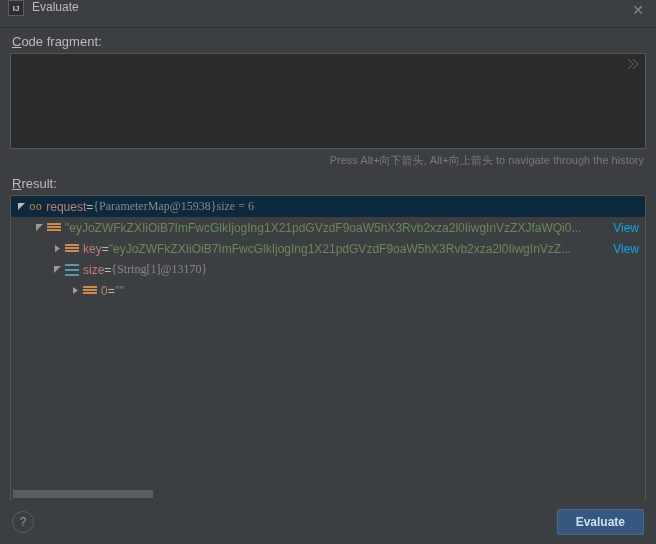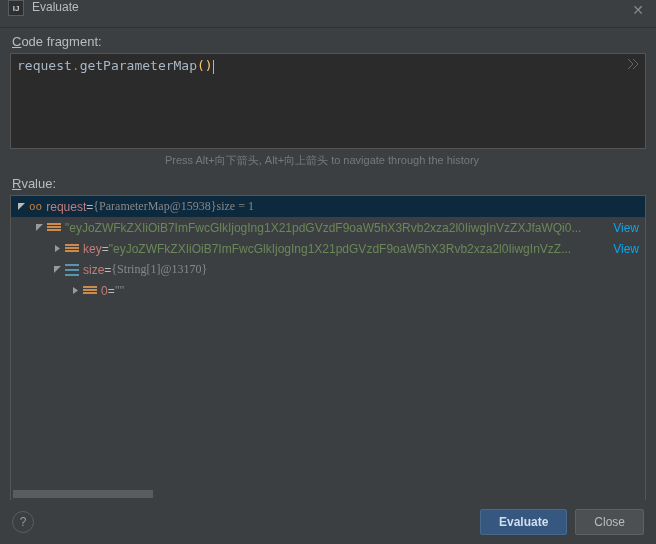--- a/index.html
+++ b/index.html
@@ -78,22 +78,22 @@
 }
 .history-icon {
   position: absolute;
   top: 4px;
   right: 4px;
   width: 14px;
   height: 14px;
   color: #666;
 }
 .hint {
-  text-align: center;
-  padding: 4px 24px 2px 12px;
+  text-align: right;
+  padding: 4px 12px 2px 12px;
   color: #787878;
   font-size: 11px;
 }
 .result-area {
   margin: 0 10px;
   background: #3c3f41;
   height: 308px;
   border: 1px solid #555;
   overflow: hidden;
   position: relative;
@@ -221,49 +221,48 @@
   <div class="app-icon">IJ</div>
   <div class="titlebar-title">Evaluate</div>
   <div class="close-x">✕</div>
 </div>
 
 <div class="section-label">
   <span class="underline">C</span><span>ode fragment:</span>
 </div>
 
 <div class="code-box">
-  <div class="code-line"><span class="ident">request</span><span class="dot">.</span><span class="method">getParameterMap</span><span class="paren">()</span><span class="cursor"></span></div>
   <div class="history-icon">
     <svg width="12" height="12" viewBox="0 0 12 12">
         <path d="M1 11 L6 6 M1 1 L6 6 M6 11 L11 6 M6 1 L11 6" stroke="#666" stroke-width="1" fill="none"></path>
       </svg>
   </div>
 </div>
 
 <div class="hint">Press Alt+向下箭头, Alt+向上箭头 to navigate through the history</div>
 
 <div class="section-label">
-  <span class="underline">R</span><span>value:</span>
+  <span class="underline">R</span><span>result:</span>
 </div>
 
 <div class="result-area">
   <div class="tree">
 
     <div class="tree-row selected">
       <span class="indent" style="width:4px"></span>
       <span class="arrow">
         <svg width="9" height="9" viewBox="0 0 9 9">
             <path d="M1 1 L8 1 L1 8 Z" fill="#bbbbbb"></path>
           </svg>
       </span>
       <span class="icon-oo">oo</span>
       <span class="var-name">request</span>
       <span class="eq"> = </span>
       <span class="type-text">{ParameterMap@15938} </span>
-      <span class="type-text"> size = 1</span>
+      <span class="type-text"> size = 6</span>
     </div>
 
     <div class="tree-row">
       <span class="indent" style="width:22px"></span>
       <span class="arrow">
         <svg width="9" height="9" viewBox="0 0 9 9">
             <path d="M1 1 L8 1 L1 8 Z" fill="#9a9a9a"></path>
           </svg>
       </span>
       <span class="icon-box">
@@ -330,14 +329,13 @@
   </div>
   <div class="scroll-track">
     <div class="scroll-thumb"></div>
   </div>
 </div>
 
 <div class="footer">
   <div class="help-btn">?</div>
   <div class="footer-spacer"></div>
   <div class="btn primary">Evaluate</div>
-  <div class="btn">Close</div>
 </div>
 
 </body></html>

